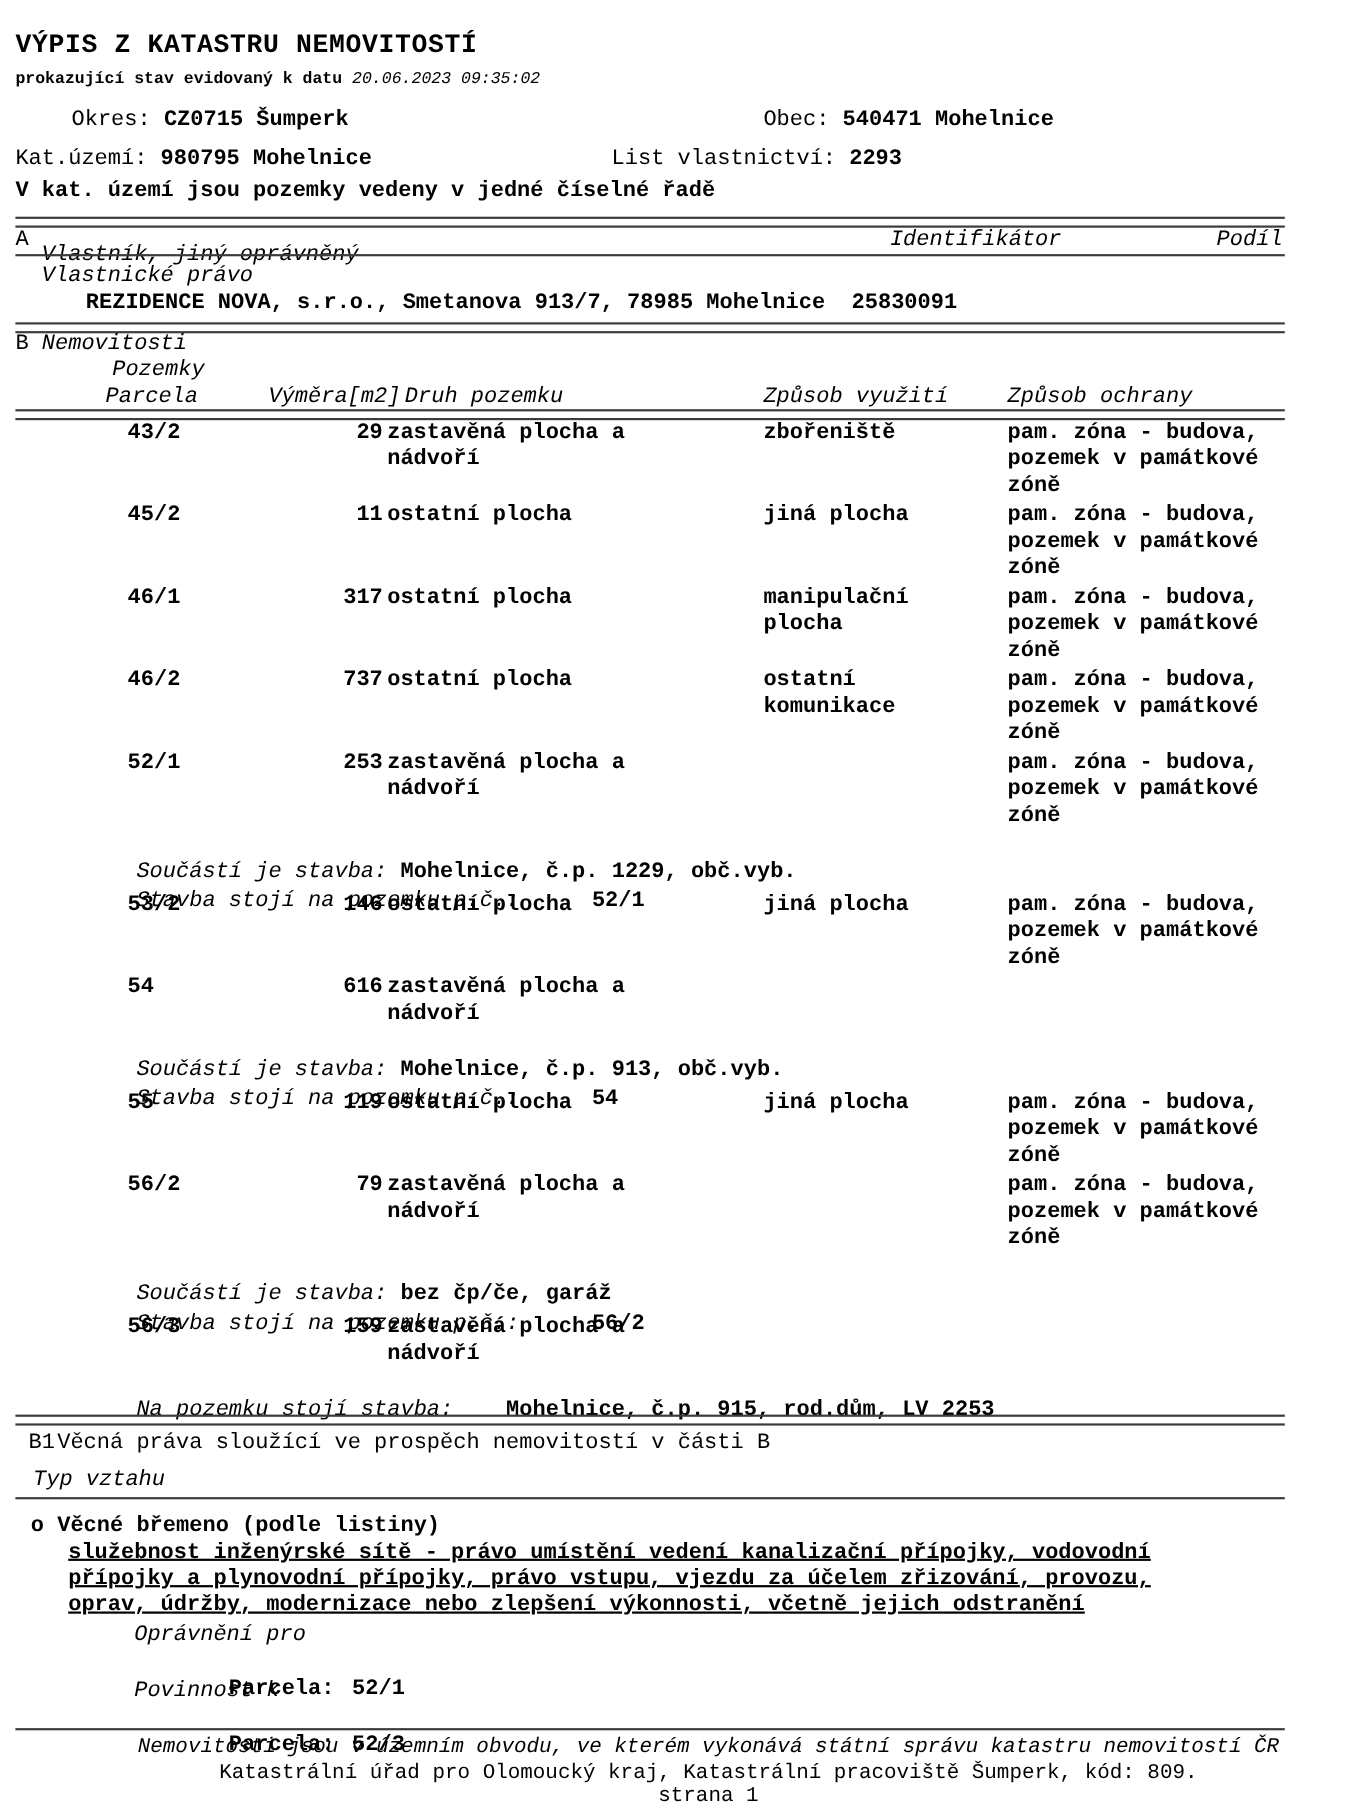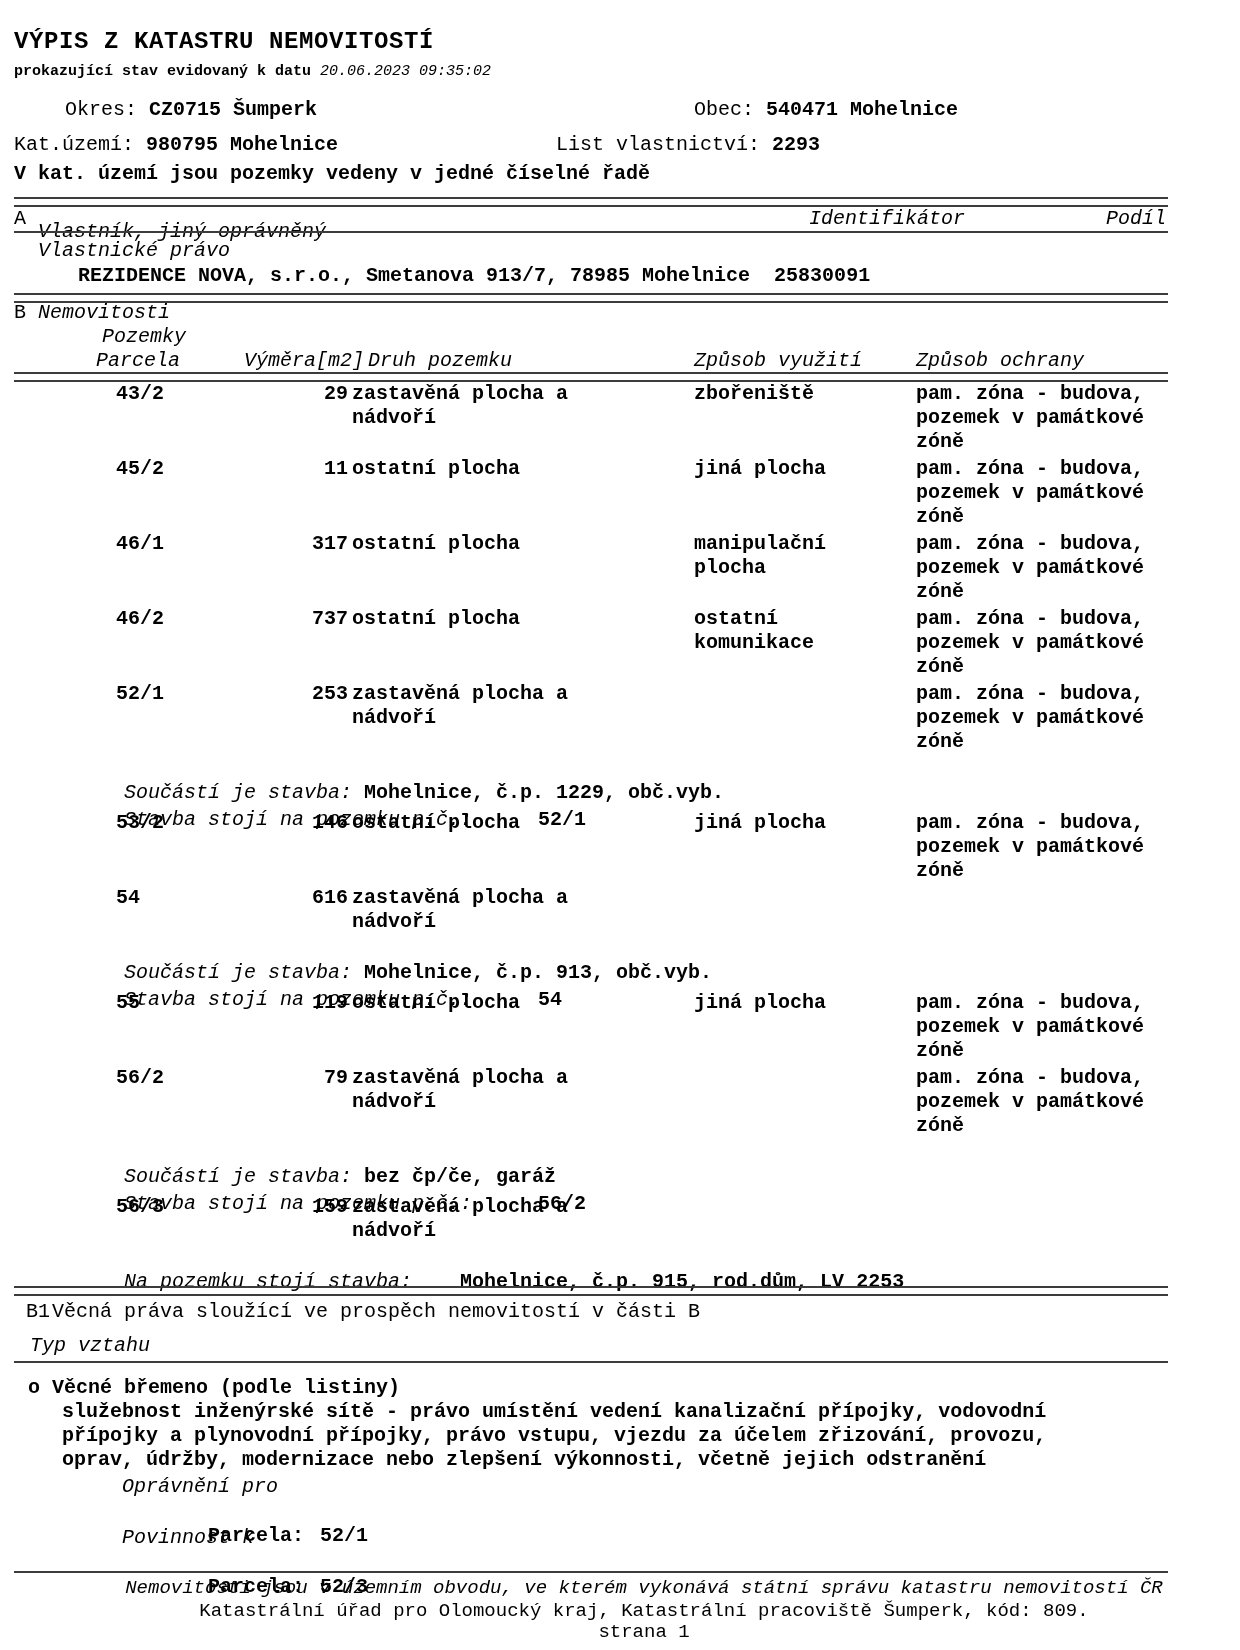--- a/index.html
+++ b/index.html
@@ -195,21 +195,21 @@
   </div>
 
   <div class="drule" style="top:1286px;"></div>
   <span class="abs" style="left:26px;top:1300px;">B1</span>
   <span class="abs" style="left:52px;top:1300px;">Věcná práva sloužící ve prospěch nemovitostí v části B</span>
   <span class="abs i" style="left:30px;top:1334px;">Typ vztahu</span>
   <div class="rule" style="top:1361px;"></div>
 
   <span class="abs b" style="left:28px;top:1376px;">o</span>
   <span class="abs b" style="left:52px;top:1376px;">Věcné břemeno (podle listiny)</span>
-  <div class="abs b prelines" style="left:62px;top:1400px;width:1060px;">služebnost inženýrské sítě - právo umístění vedení kanalizační přípojky, vodovodní
+  <div class="abs b prelines" style="left:62px;top:1400px;width:1060px;text-decoration:underline;">služebnost inženýrské sítě - právo umístění vedení kanalizační přípojky, vodovodní
 přípojky a plynovodní přípojky, právo vstupu, vjezdu za účelem zřizování, provozu,
 oprav, údržby, modernizace nebo zlepšení výkonnosti, včetně jejich odstranění</div>
 
   <span class="abs i" style="left:122px;top:1475px;">Oprávnění pro</span>
   <div class="abs" style="left:160px;top:1500px;">
     <span class="b">Parcela:</span><span class="b" style="margin-left:16px;">52/1</span>
   </div>
   <span class="abs i" style="left:122px;top:1526px;">Povinnost k</span>
   <div class="abs" style="left:160px;top:1551px;">
     <span class="b">Parcela:</span><span class="b" style="margin-left:16px;">52/3</span>

